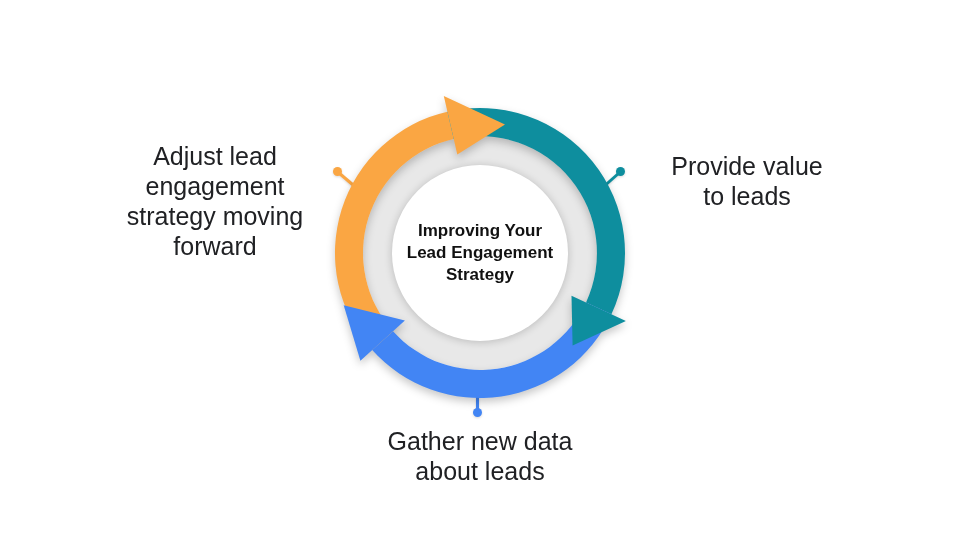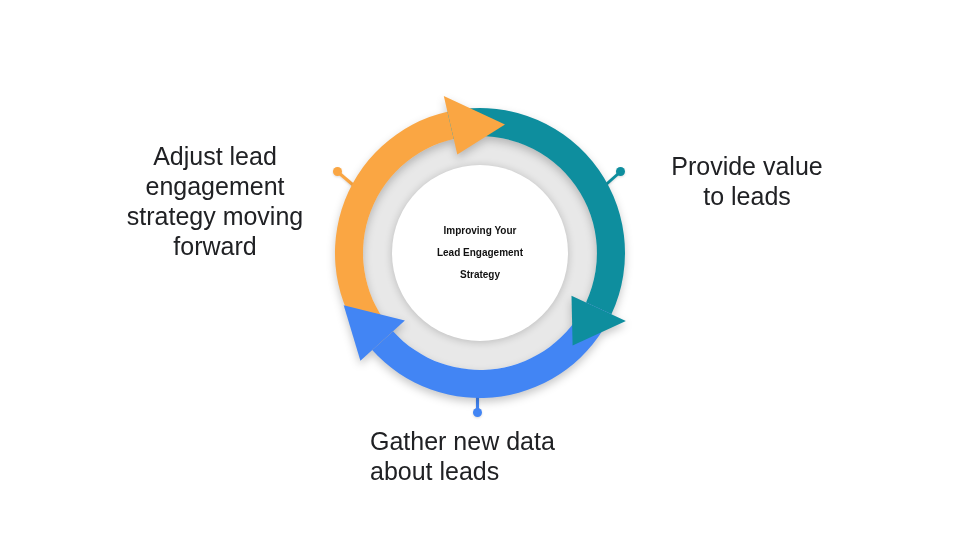--- a/index.html
+++ b/index.html
@@ -37,21 +37,21 @@
     height: 176px;
     border-radius: 50%;
     background: #FFFFFF;
     box-shadow: 0 1px 8px rgba(0,0,0,0.20);
     display: flex;
     align-items: center;
     justify-content: center;
     z-index: 2;
   }
   .center-title {
-    font-size: 10px;
+    font-size: 17px;
     line-height: 22px;
     font-weight: 700;
     color: #111111;
     text-align: center;
     white-space: pre-line;
   }
   .step-label {
     position: absolute;
     font-size: 25px;
     line-height: 30px;
@@ -68,21 +68,21 @@
   .label-provide {
     left: 637px;
     top: 151px;
     width: 220px;
     text-align: center;
   }
   .label-gather {
     left: 370px;
     top: 426px;
     width: 220px;
-    text-align: left;
+    text-align: center;
   }
 </style>
 </head>
 <body>
 
 <div class="stage">
 
   <svg class="arrows-svg" viewBox="0 0 960 540" xmlns="http://www.w3.org/2000/svg">
 
     <circle cx="480" cy="253" r="102" fill="none" stroke="#E8E8E8" stroke-width="30"></circle>

